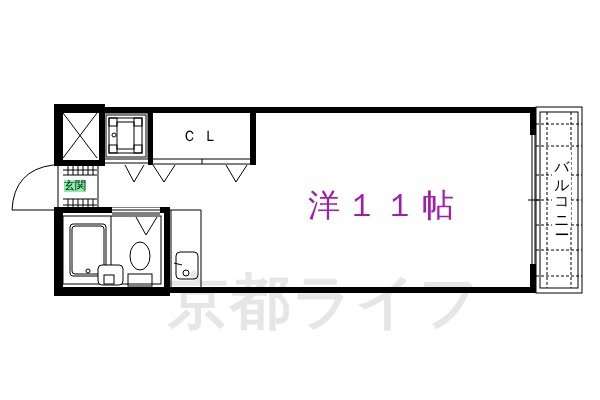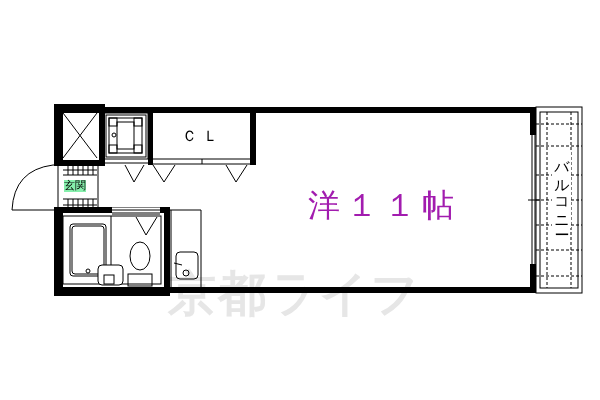--- a/index.html
+++ b/index.html
@@ -1,21 +1,21 @@
 <!DOCTYPE html>
 <html><head>
 <meta charset="utf-8">
 <style>
   html, body { margin:0; padding:0; background:#ffffff; }
   body { width:600px; height:400px; position:relative; overflow:hidden; font-family:"DejaVu Sans", sans-serif; }
   .room-label { position:absolute; font-size:32px; color:#a21caf; letter-spacing:6px; white-space:nowrap;text-align:center; }
   .cl-label { position:absolute; font-size:15px; color:#000; letter-spacing:6px; font-family:"DejaVu Sans", sans-serif;text-align:center; }
   .genkan-label { position:absolute; font-size:11px; color:#000; background:#86efac; line-height:12px; }
   .balcony-label { position:absolute; font-size:15px; color:#000; writing-mode:vertical-rl; letter-spacing:2px; background:#fff; }
-  .watermark { position:absolute; font-size:48px; font-weight:bold; color:#e6e6e6; letter-spacing:2px; white-space:nowrap; font-family:Liberation Sans, sans-serif; }
+  .watermark { position:absolute; font-size:60px; font-weight:bold; color:#e6e6e6; letter-spacing:2px; white-space:nowrap; font-family:Liberation Sans, sans-serif; }
 </style>
 </head>
 <body>
 
 <div style="position:absolute;left:0;top:0;width:600px;height:400px;">
 
   <div class="watermark" style="left:168px;top:262px;">京都ライフ</div>
 
   <svg width="600" height="400" style="position:absolute;left:0;top:0;">
 

